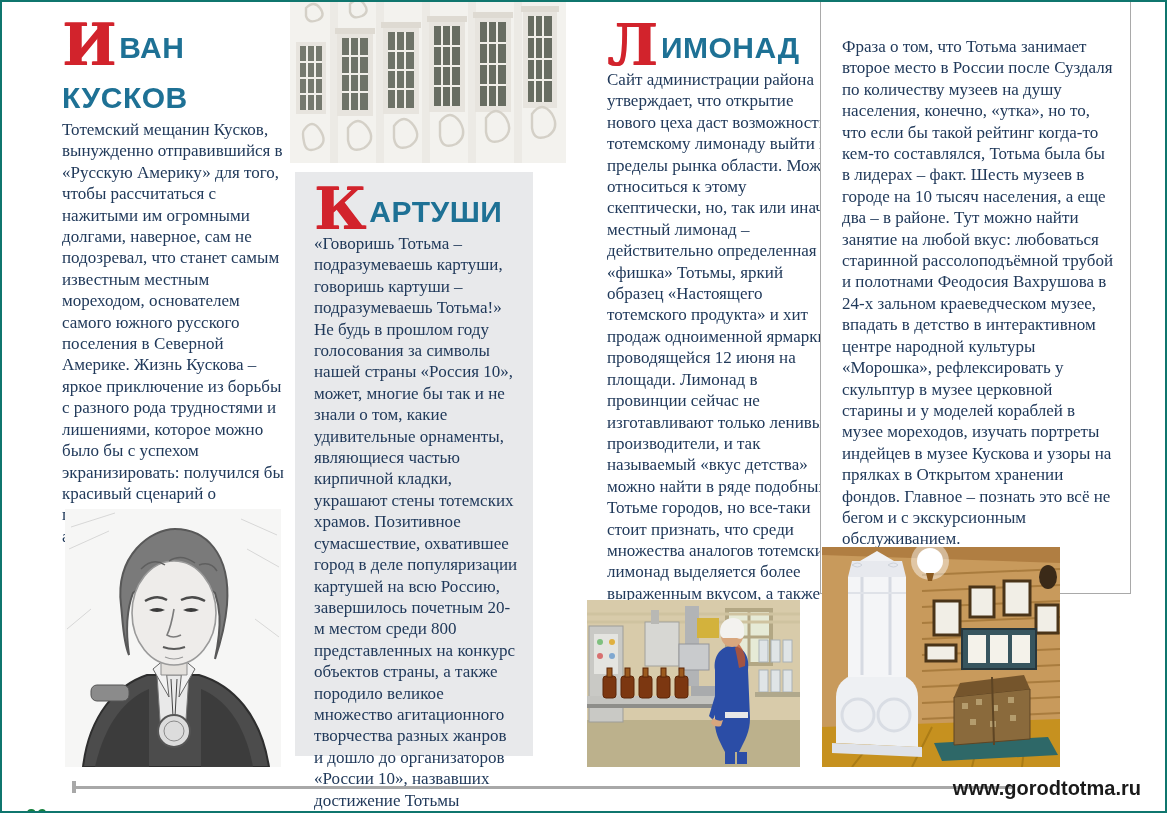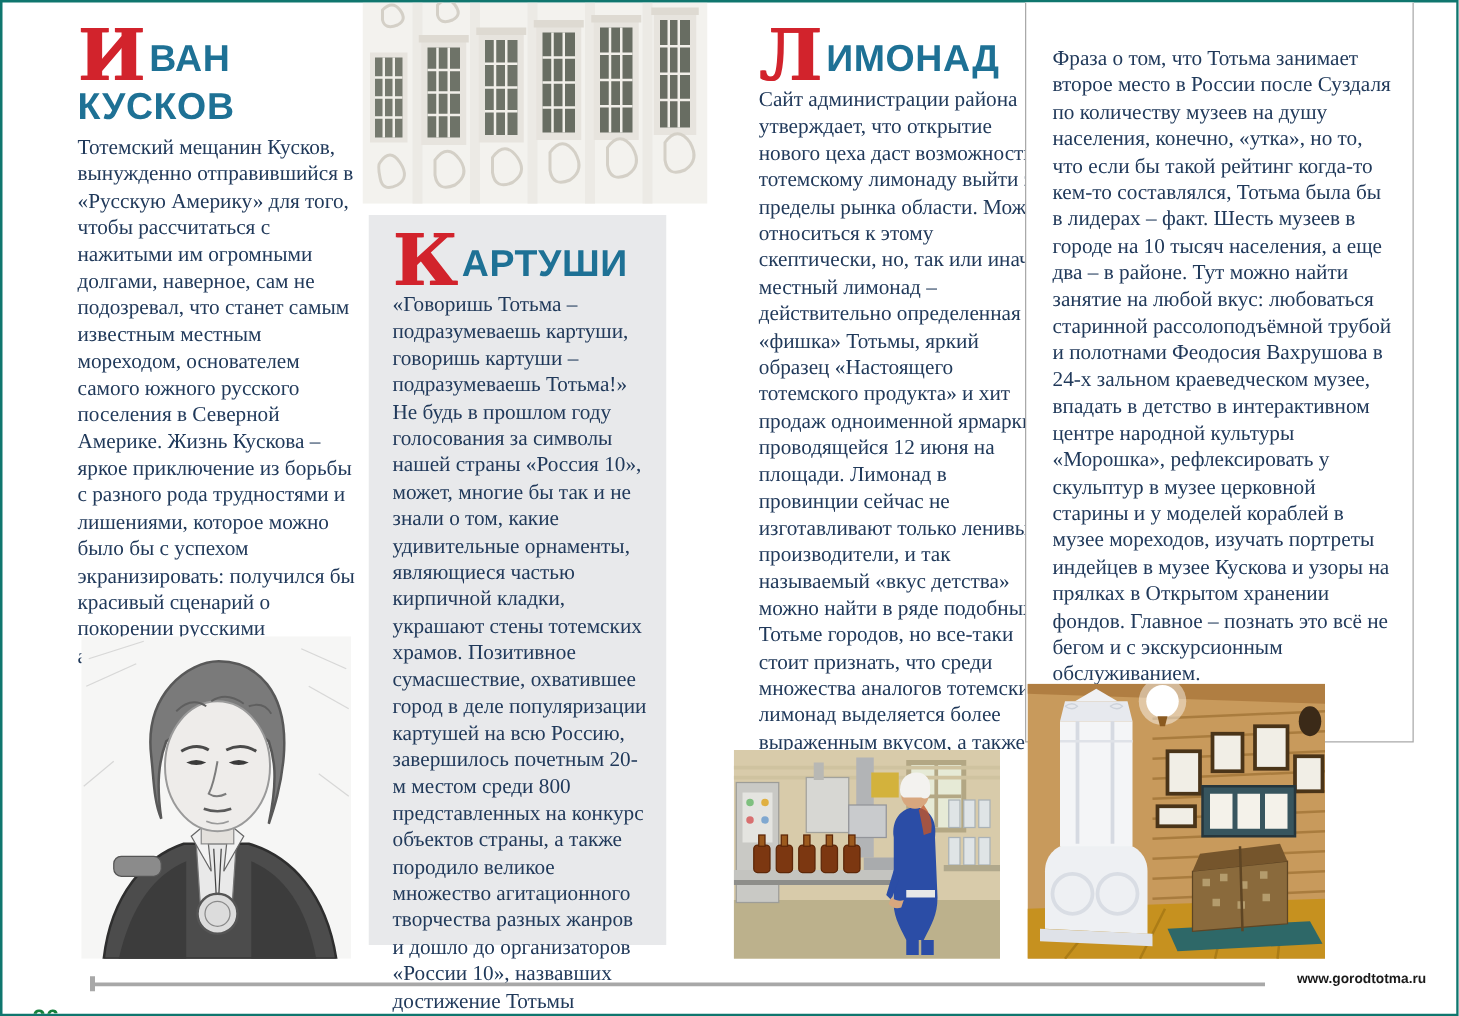--- a/index.html
+++ b/index.html
@@ -32,21 +32,21 @@
   .headline .cap{
     font-family:"DejaVu Serif",serif;
     font-weight:700;
     color:#d2232c;
     font-size:57px;
     line-height:30px;
     vertical-align:-7px;
     margin-right:3px;
     text-shadow:1px 0 0 #d2232c;
   }
-  .headline .l2{display:block;margin-top:8px;}
+  .headline .l2{display:block;margin-top:20px;}
   .abs{position:absolute;}
   .photo{display:block;}
   
   #kartushi-panel{
     left:293px;top:170px;width:238px;height:584px;
     background:#e8e9eb;
     box-sizing:border-box;
     padding:22px 14px 0 19px;
   }
   
@@ -61,21 +61,21 @@
   #footer-line{left:72px;top:784px;width:938px;height:3px;background:#a8a8a8;}
   #footer-tick{left:70px;top:779px;width:4px;height:12px;background:#a8a8a8;}
   #page-number{
     left:24px;top:803px;
     font-family:"Liberation Sans",sans-serif;
     font-weight:700;font-size:19px;color:#15803d;
   }
   #site-url{
     right:24px;top:775px;
     font-family:"Liberation Sans",sans-serif;
-    font-weight:700;font-size:11px;color:#1a1a1a;
+    font-weight:700;font-size:20px;color:#1a1a1a;
   }
 </style>
 </head>
 <body>
 
 <div id="page">
 
   <div class="abs" style="left:60px;top:28px;width:224px;">
     <div class="headline">
       <span class="cap">И</span><span>ВАН</span>

